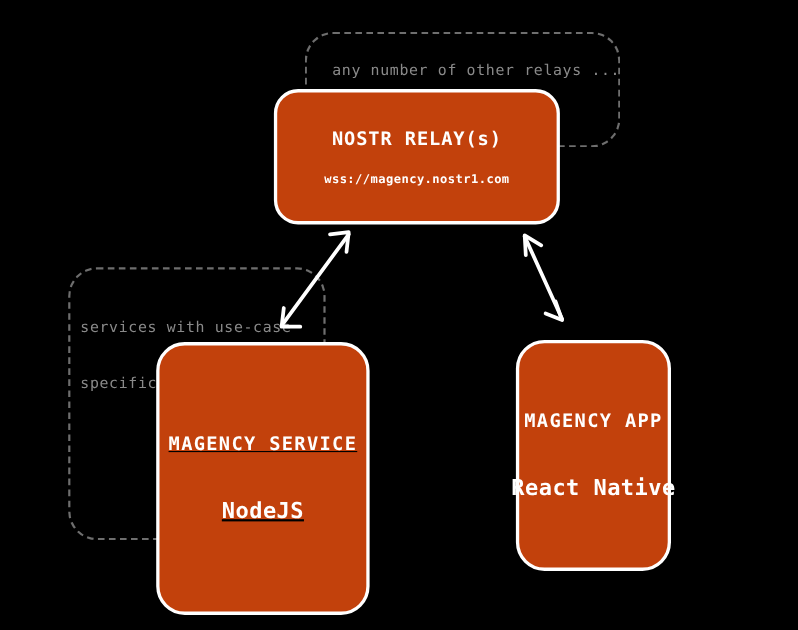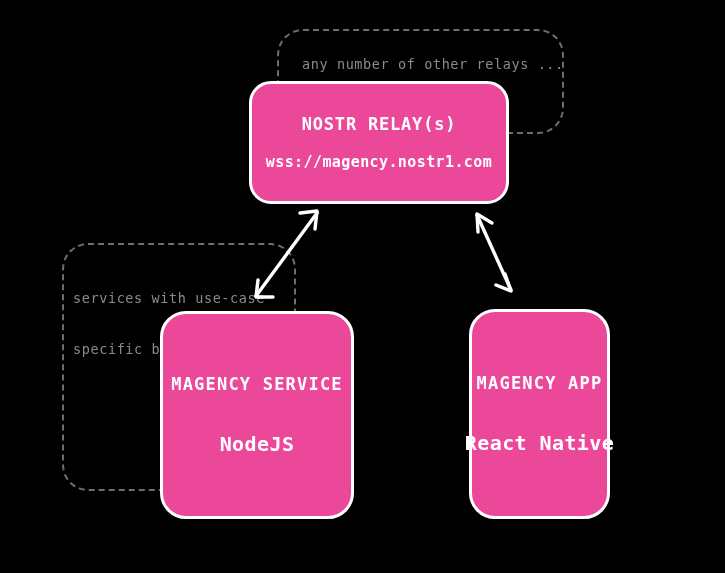--- a/index.html
+++ b/index.html
@@ -64,38 +64,39 @@
     width: 172px;
     line-height: 17px;
   }
 
   
   .node-box {
     position: absolute;
     border: 3px solid #ffffff;
     border-radius: 26px;
     box-sizing: border-box;
-    background: #ec4899;
+    background: #c2410c;
     display: flex;
     flex-direction: column;
     align-items: center;
     justify-content: center;
   }
   #node-relay {
     left: 249px;
     top: 81px;
     width: 260px;
     height: 123px;
     border-radius: 22px;
   }
   #node-service {
-    left: 160px;
+    left: 142px;
     top: 311px;
     width: 194px;
-    height: 208px;
+    height: 248px;
+    text-decoration: underline;
   }
   #node-app {
     left: 469px;
     top: 309px;
     width: 141px;
     height: 210px;
   }
 
   .node-title {
     color: #ffffff;
@@ -107,21 +108,21 @@
   #node-relay .node-title { letter-spacing: 0.8px; }
   .node-subtitle {
     color: #ffffff;
     font-size: 20px;
     font-weight: bold;
     letter-spacing: 0.4px;
     white-space: nowrap;
   }
   #node-relay .node-subtitle {
     margin-top: 19px;
-    font-size: 15px;
+    font-size: 11px;
   }
   #node-service .node-subtitle { margin-top: 38px; }
   #node-app .node-subtitle { margin-top: 38px; }
 </style>
 </head>
 <body>
 
 <div id="canvas">
 
   <div class="dashed-group" id="group-relays"></div>

